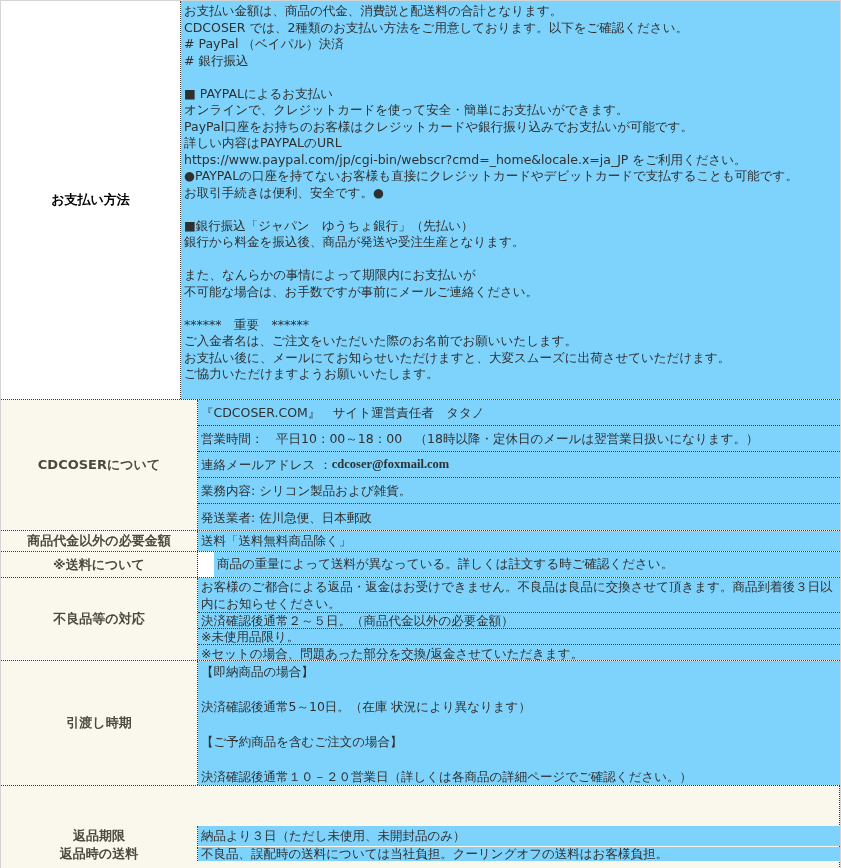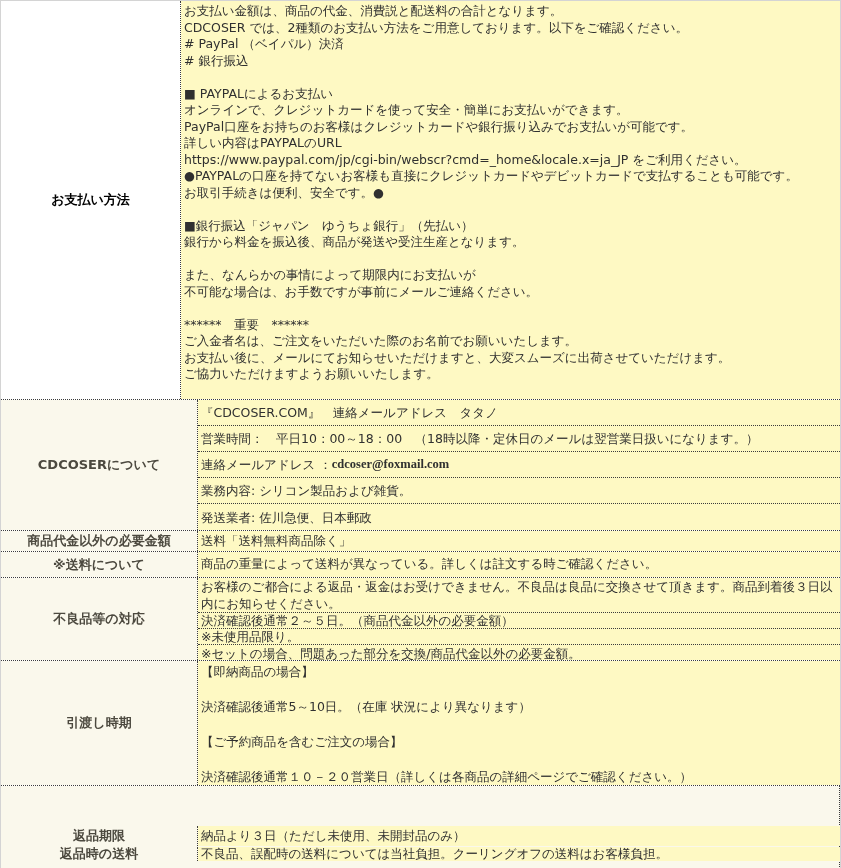--- a/index.html
+++ b/index.html
@@ -35,30 +35,30 @@
     color: #4c493f;
     background: #faf8ec;
     border-right: 1px dotted #3c3c3c;
     padding: 0 4px;
   }
   .row.payment .hdr {
     flex: 0 0 180px;
     background: #ffffff;
     color: #000000;
   }
-  .content { flex: 1 1 auto; min-width: 0; background: #fef9c3; }
+  .content { flex: 1 1 auto; min-width: 0; background: #7dd3fc; }
   .pre {
     white-space: pre-wrap;
     line-height: 16.5px;
     padding: 2px 3px 0 3px;
   }
   .row.payment   { height: 399px; }
   .row.about     { height: 131px; }
   .row.extrafee  { height: 21px; }
-  .row.shipnote  { height: 26px; }
+  .row.shipnote  { height: 26px; gap: 16px; }
   .row.defect    { height: 83px; }
   .row.delivery  { height: 125px; }
   .row.deadline  { height: 40px; flex-direction: column; }
   .row.retperiod { height: 21px; }
   .row.retship   { height: 15px; }
   .subrow {
     display: flex;
     align-items: center;
     padding: 0 3px;
     border-bottom: 1px dotted #3c3c3c;
@@ -107,21 +107,21 @@
 ******　重要　******
 ご入金者名は、ご注文をいただいた際のお名前でお願いいたします。
 お支払い後に、メールにてお知らせいただけますと、大変スムーズに出荷させていただけます。
 ご協力いただけますようお願いいたします。</div>
     </div>
   </div>
 
   <div class="row about">
     <div class="hdr">CDCOSERについて</div>
     <div class="content">
-      <div class="subrow">『CDCOSER.COM』　連絡メールアドレス　タタノ</div>
+      <div class="subrow">『CDCOSER.COM』　サイト運営責任者　タタノ</div>
       <div class="subrow">営業時間：　平日10：00～18：00　（18時以降・定休日のメールは翌営業日扱いになります。）</div>
       <div class="subrow">
         <span>連絡メールアドレス ： </span>
         <span class="email">cdcoser@foxmail.com</span>
       </div>
       <div class="subrow">業務内容: シリコン製品および雑貨。</div>
       <div class="subrow">発送業者: 佐川急便、日本郵政</div>
     </div>
   </div>
 
@@ -138,21 +138,21 @@
       <div class="single">商品の重量によって送料が異なっている。詳しくは註文する時ご確認ください。</div>
     </div>
   </div>
 
   <div class="row defect">
     <div class="hdr">不良品等の対応</div>
     <div class="content">
       <div class="subrow first">お客様のご都合による返品・返金はお受けできません。不良品は良品に交換させて頂きます。商品到着後３日以内にお知らせください。</div>
       <div class="subrow">決済確認後通常２～５日。（商品代金以外の必要金額）</div>
       <div class="subrow">※未使用品限り。</div>
-      <div class="subrow">※セットの場合、問題あった部分を交換/商品代金以外の必要金額。</div>
+      <div class="subrow">※セットの場合、問題あった部分を交換/返金させていただきます。</div>
     </div>
   </div>
 
   <div class="row delivery">
     <div class="hdr">引渡し時期</div>
     <div class="content">
       <div class="pre">【即納商品の場合】
 
 決済確認後通常5～10日。（在庫 状況により異なります）
 

